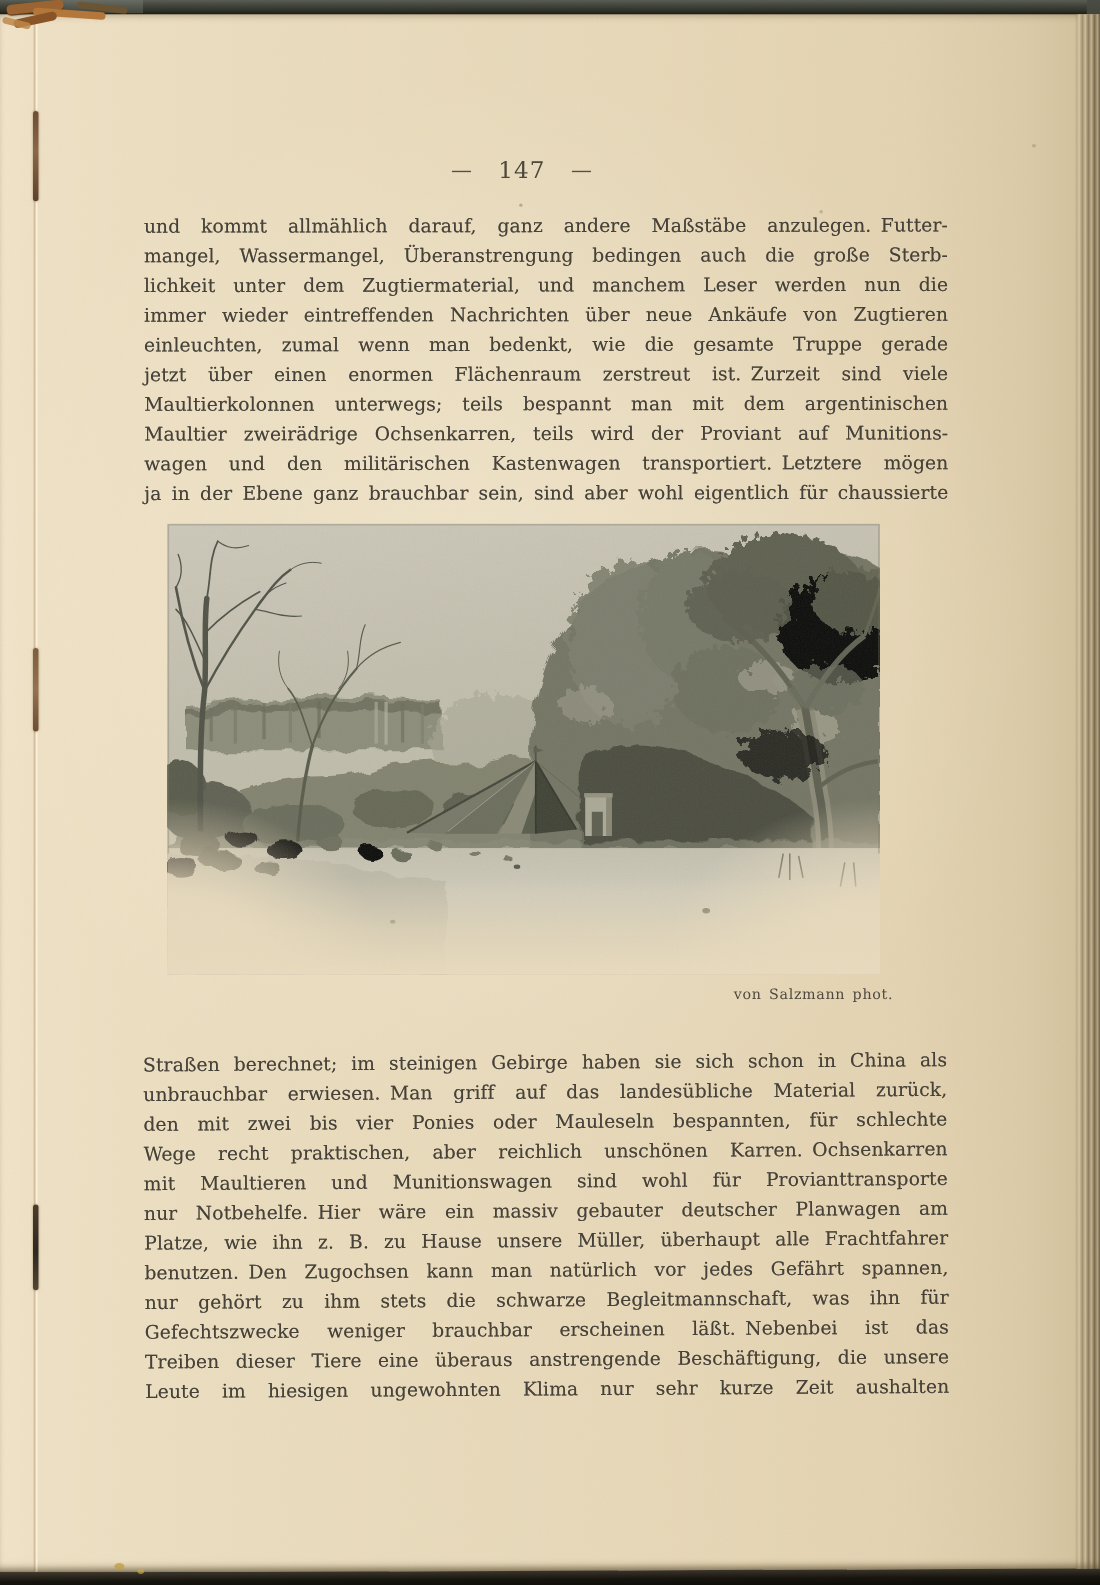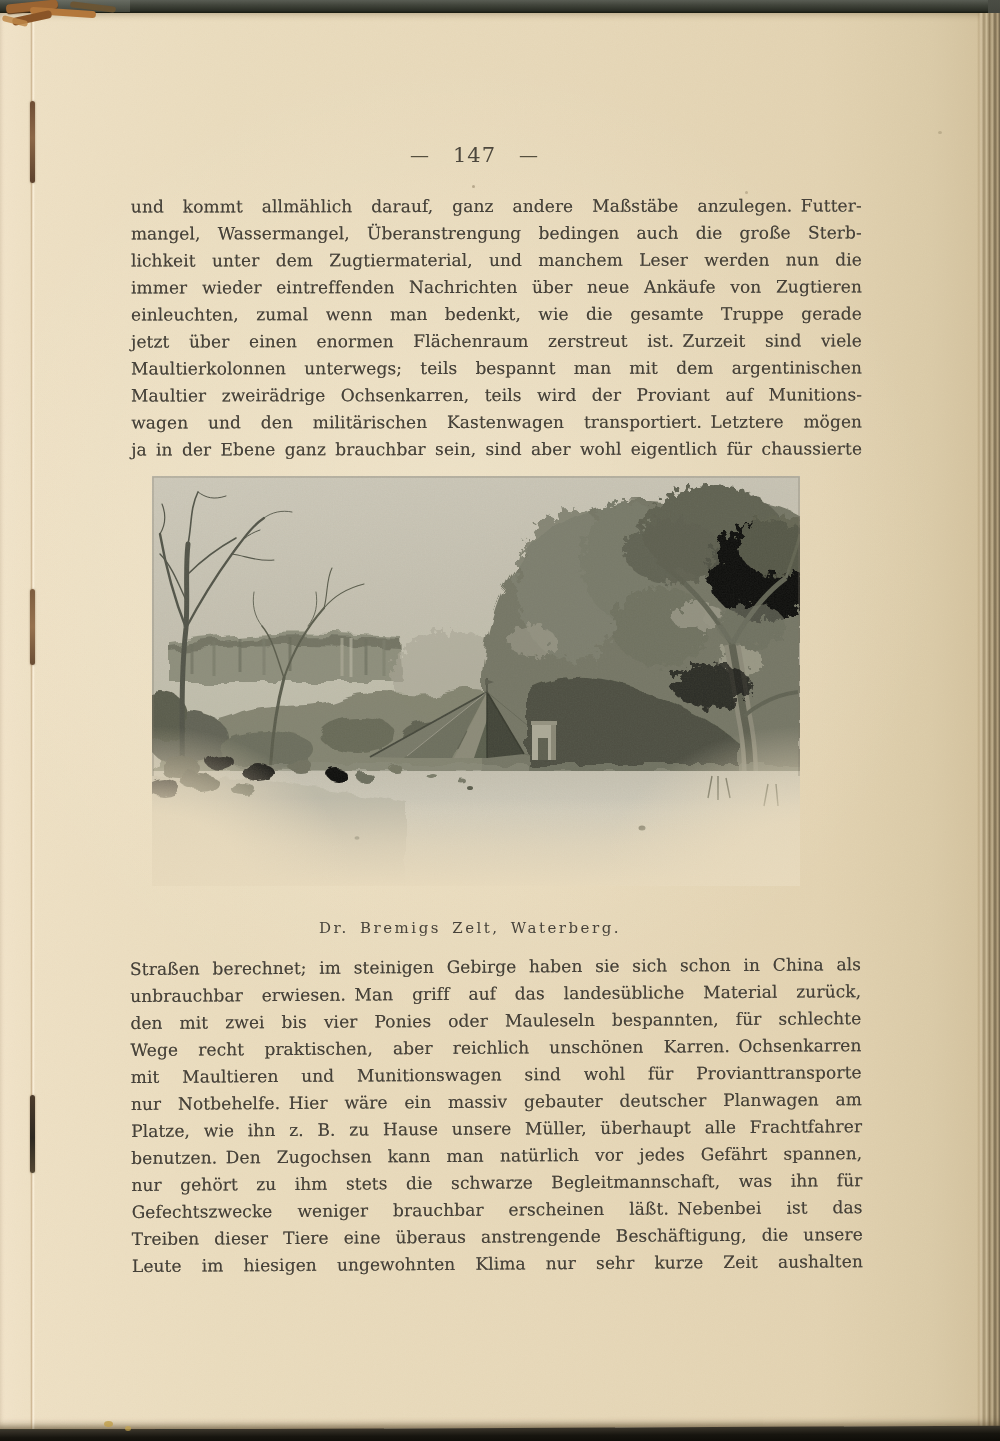--- a/index.html
+++ b/index.html
@@ -302,21 +302,21 @@
 
           <rect x="0" y="250" width="648" height="160" fill="url(#fadeB)"></rect>
           <rect x="0" y="250" width="200" height="160" fill="url(#fadeL)"></rect>
           <rect x="448" y="250" width="200" height="160" fill="url(#fadeR)"></rect>
 
           <path d="M1,300 L1,1 L647,1 L647,300" fill="none" stroke="#7d7768" stroke-opacity=".35" stroke-width="1.5"></path>
         </g>
       </svg>
     </div>
 
-    <div class="caption">Dr. Bremigs Zelt, Waterberg.</div>
+    <div class="credit">von Salzmann phot.</div>
 
     <div class="para p2">
       <div class="tline">Straßen berechnet; im steinigen Gebirge haben sie sich schon in China als</div>
       <div class="tline">unbrauchbar erwiesen. Man griff auf das landesübliche Material zurück,</div>
       <div class="tline">den mit zwei bis vier Ponies oder Mauleseln bespannten, für schlechte</div>
       <div class="tline">Wege recht praktischen, aber reichlich unschönen Karren. Ochsenkarren</div>
       <div class="tline">mit Maultieren und Munitionswagen sind wohl für Provianttransporte</div>
       <div class="tline">nur Notbehelfe. Hier wäre ein massiv gebauter deutscher Planwagen am</div>
       <div class="tline">Platze, wie ihn z. B. zu Hause unsere Müller, überhaupt alle Frachtfahrer</div>
       <div class="tline">benutzen. Den Zugochsen kann man natürlich vor jedes Gefährt spannen,</div>

